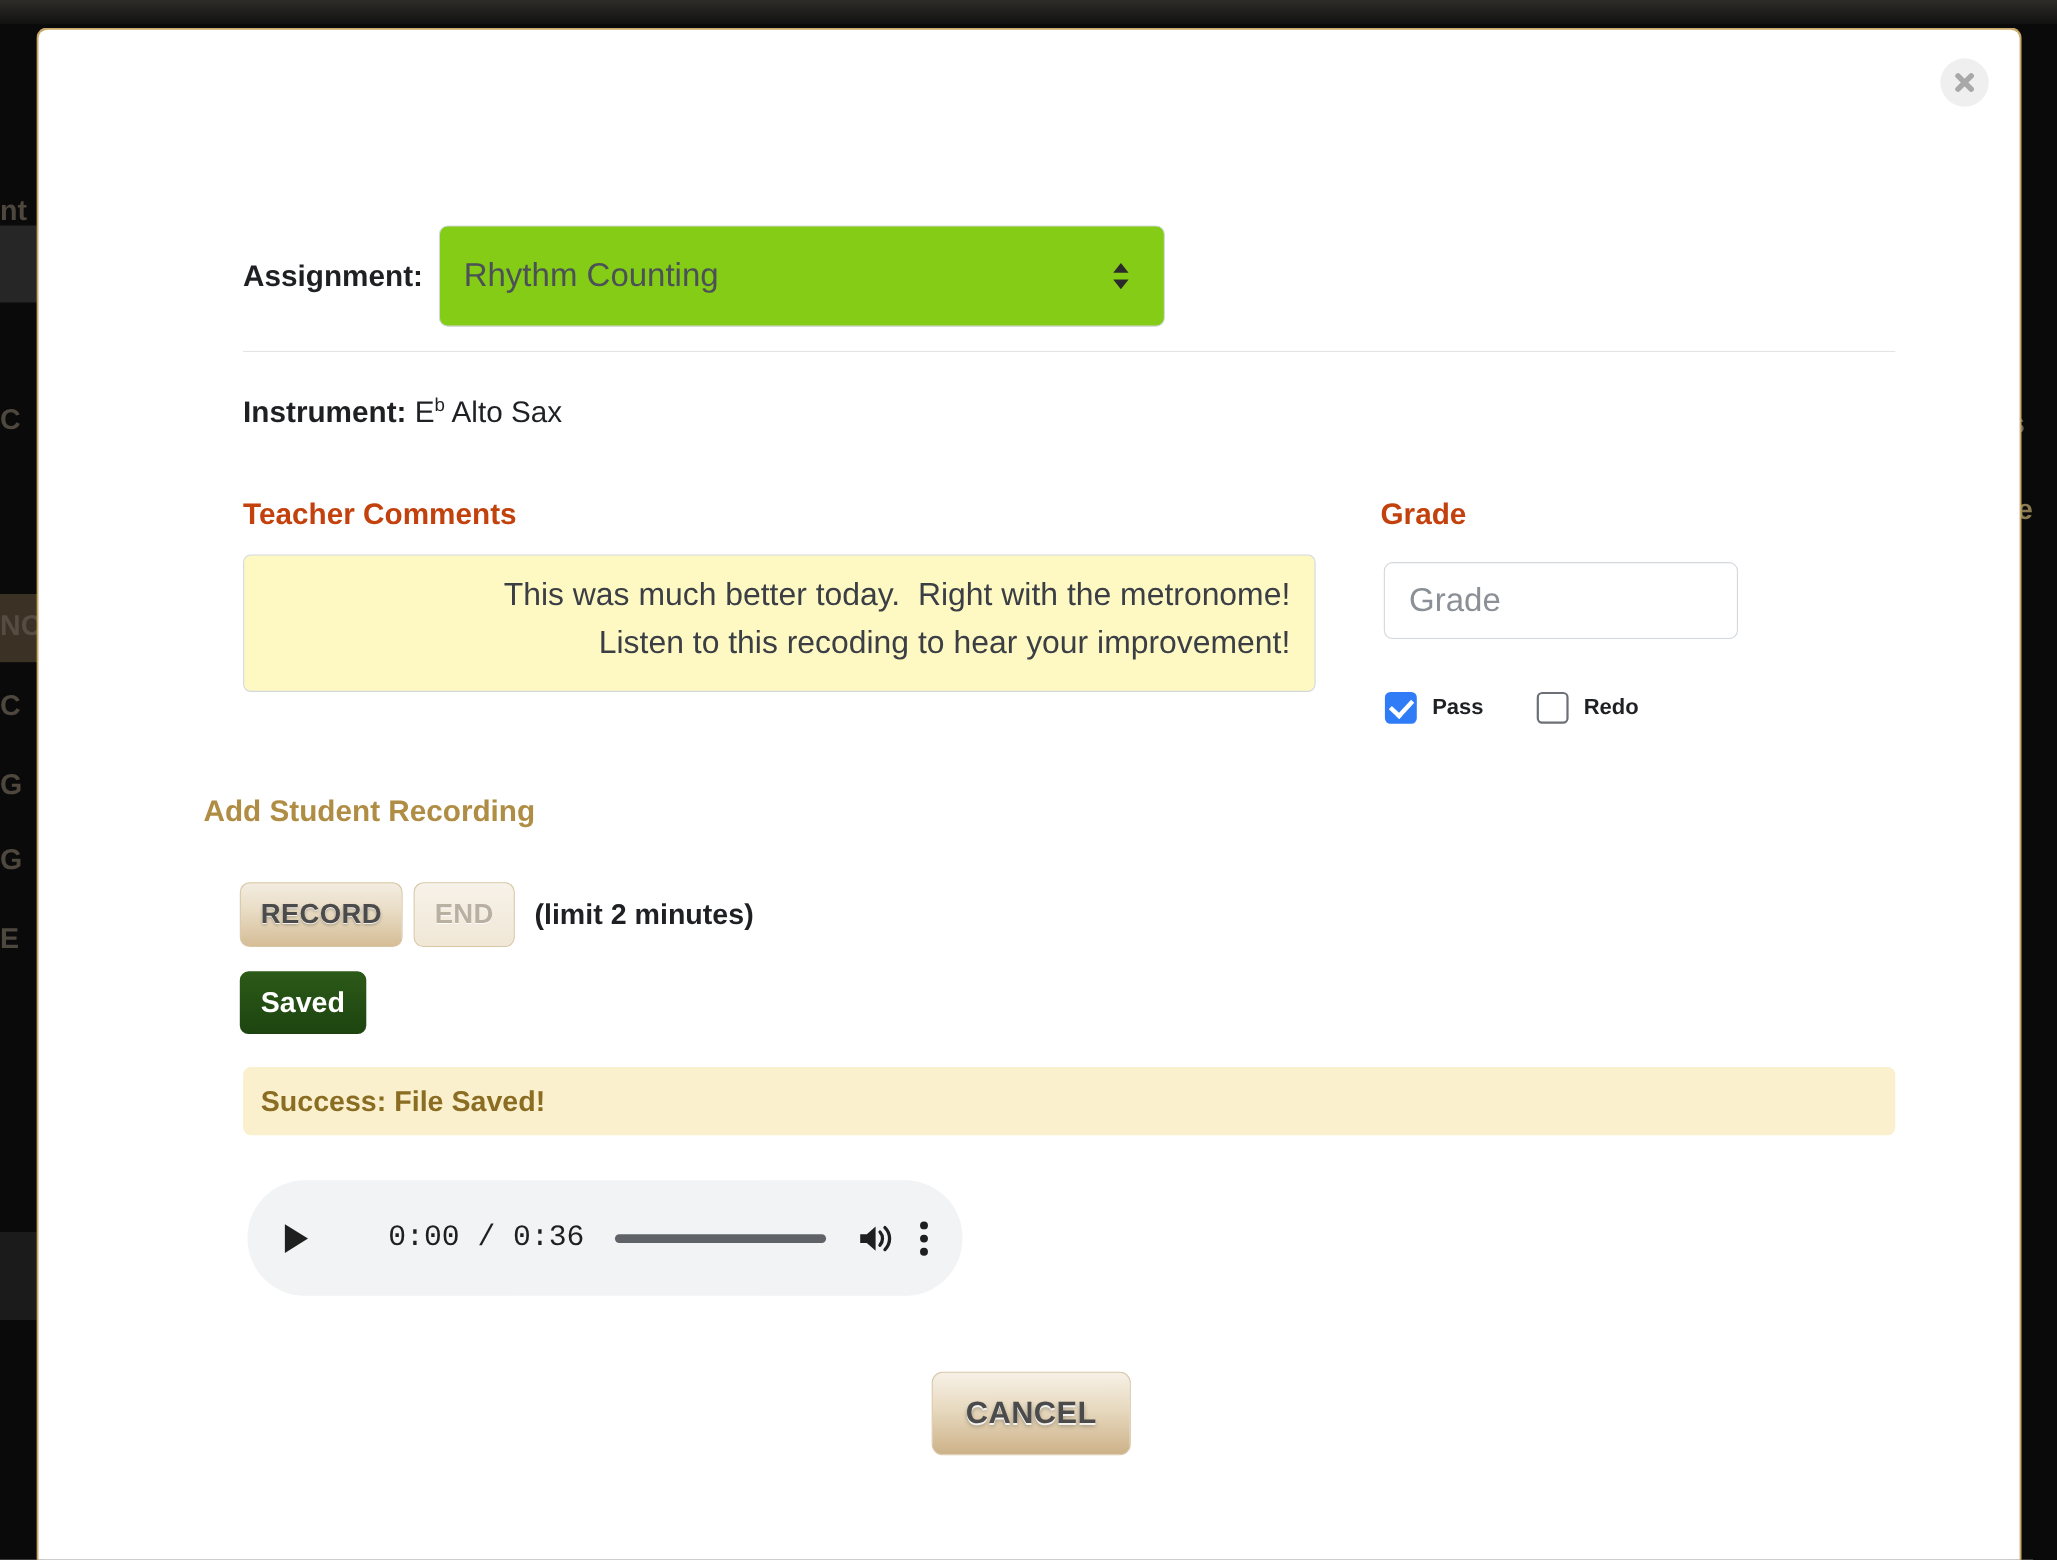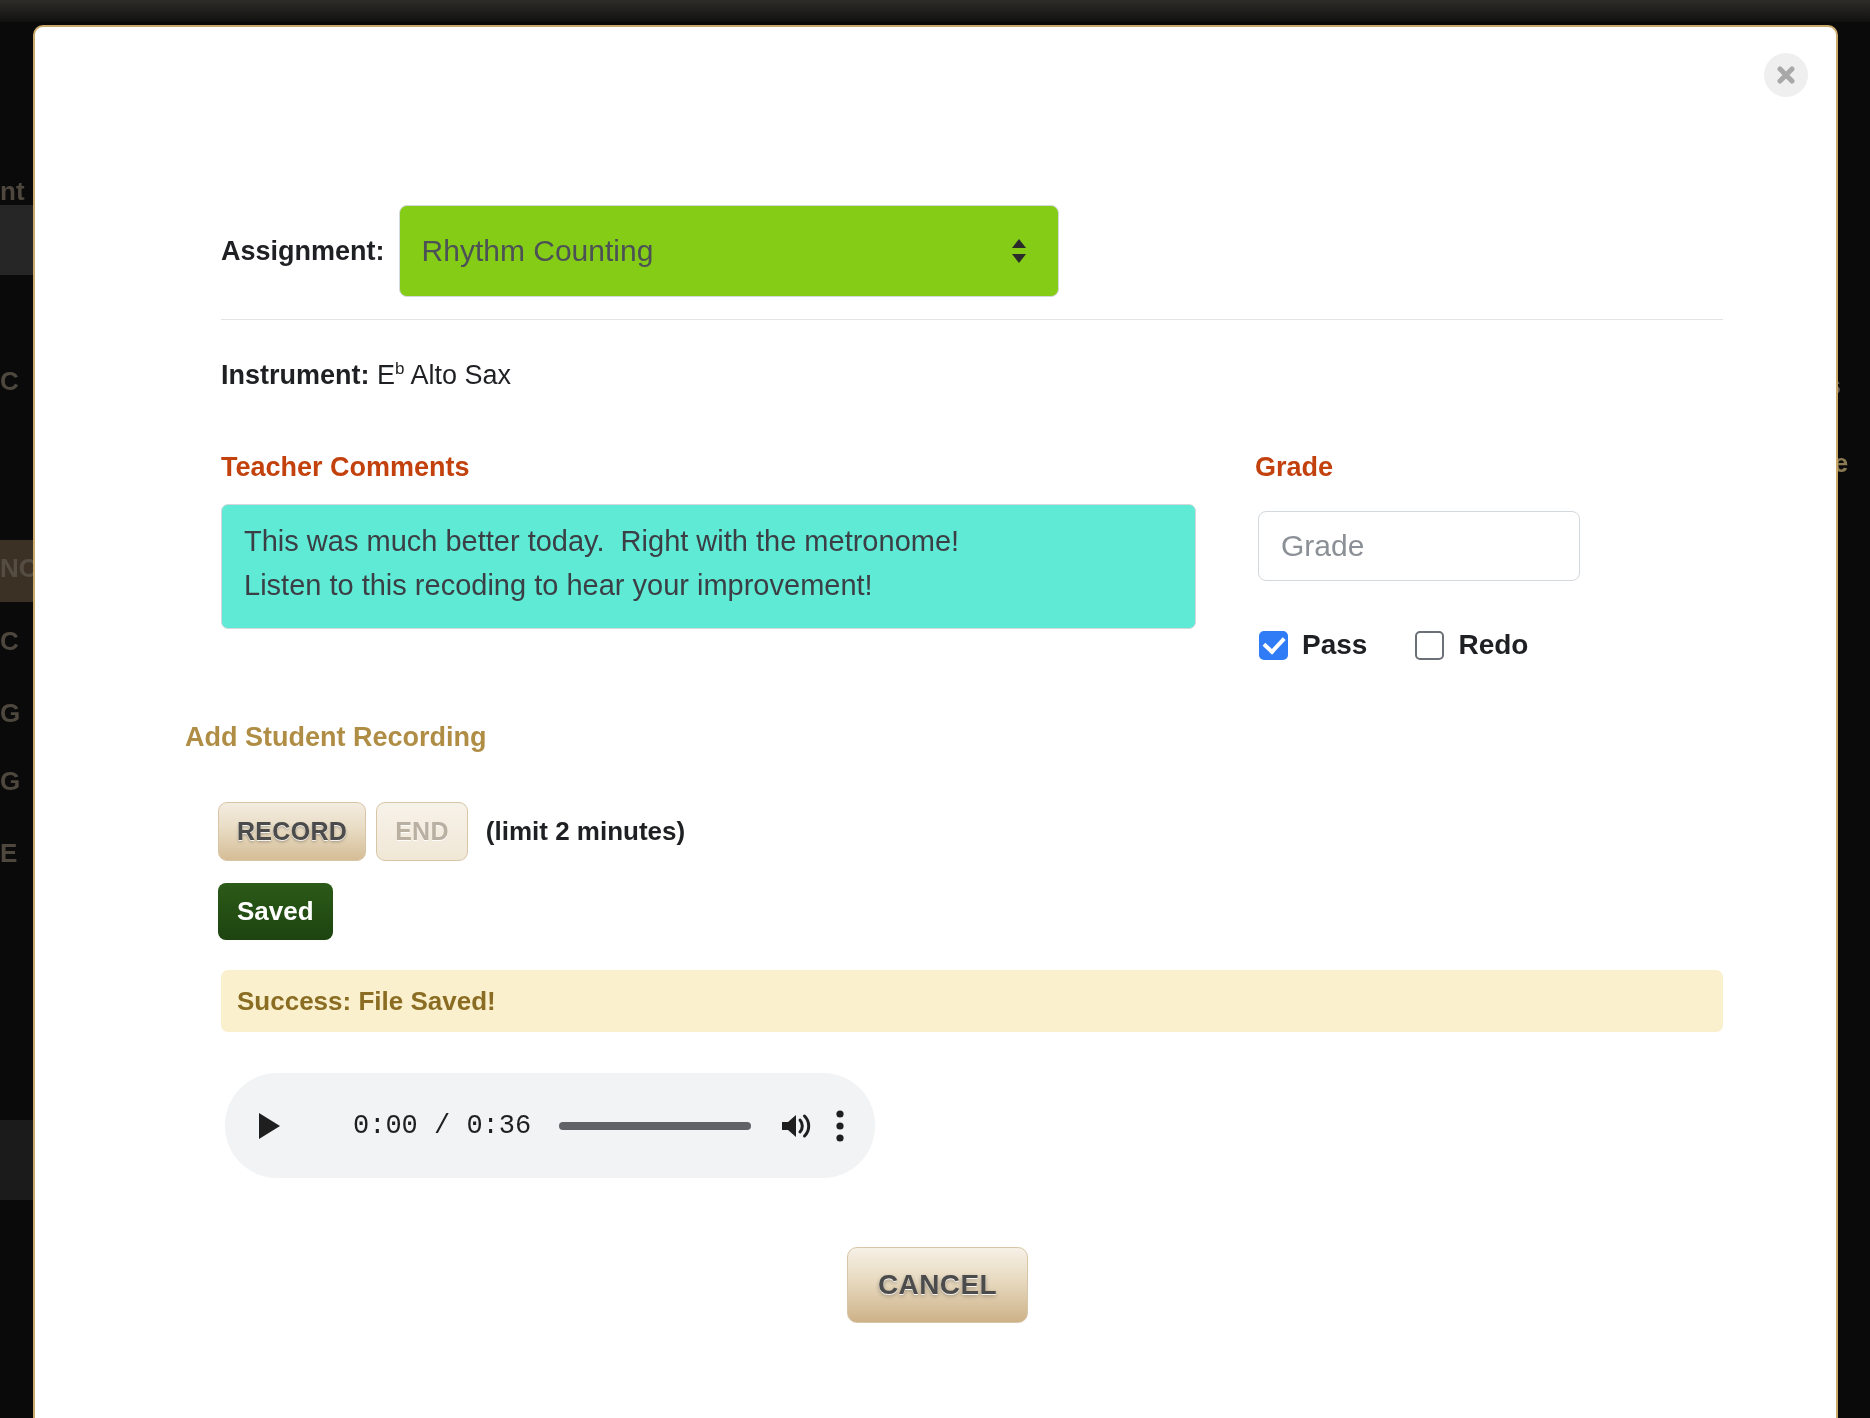--- a/index.html
+++ b/index.html
@@ -130,28 +130,29 @@
     font-size: 27px; font-weight: bold; color: #c2410c;
   }
   #comments-label { position: absolute; left: 186px; top: 425px; }
   #grade-label    { position: absolute; left: 1220px; top: 425px; }
 
   .comments-box {
     position: absolute; left: 186px; top: 477px;
     width: 975px; height: 125px;
     border: 1px solid #d3d8dd;
     border-radius: 7px;
-    background: #5eead4;
+    background: #fef9c3;
     padding: 14px 22px;
     font-size: 29px;
     line-height: 1.52;
     color: #3b3f45;
     resize: none;
     font-family: "Liberation Sans", sans-serif;
     overflow: hidden;
+    text-align: right;
   }
 
   .grade-input {
     position: absolute; left: 1223px; top: 484px;
     width: 322px; height: 70px;
     border: 1px solid #d3d8dd;
     border-radius: 8px;
     padding: 0 22px;
     font-size: 30px;
     color: #4c5157;
@@ -175,21 +176,21 @@
   .chk .box.on {
     background: #2f7cf6; border-color: #2f7cf6;
   }
   .chk .box.on::after {
     content: "";
     width: 9px; height: 16px;
     border: solid #fff;
     border-width: 0 4px 4px 0;
     transform: rotate(43deg) translate(-1px,-2px);
   }
-  .chk .lbl { font-size: 28px; font-weight: bold; color: #1f2023; }
+  .chk .lbl { font-size: 20px; font-weight: bold; color: #1f2023; }
 
   .sub-heading {
     position: absolute; left: 150px; top: 695px;
     font-size: 27px; font-weight: bold;
     color: #b08d44;
   }
 
   .rec-row {
     position: absolute; left: 183px; top: 775px;
     display: flex; align-items: center;

